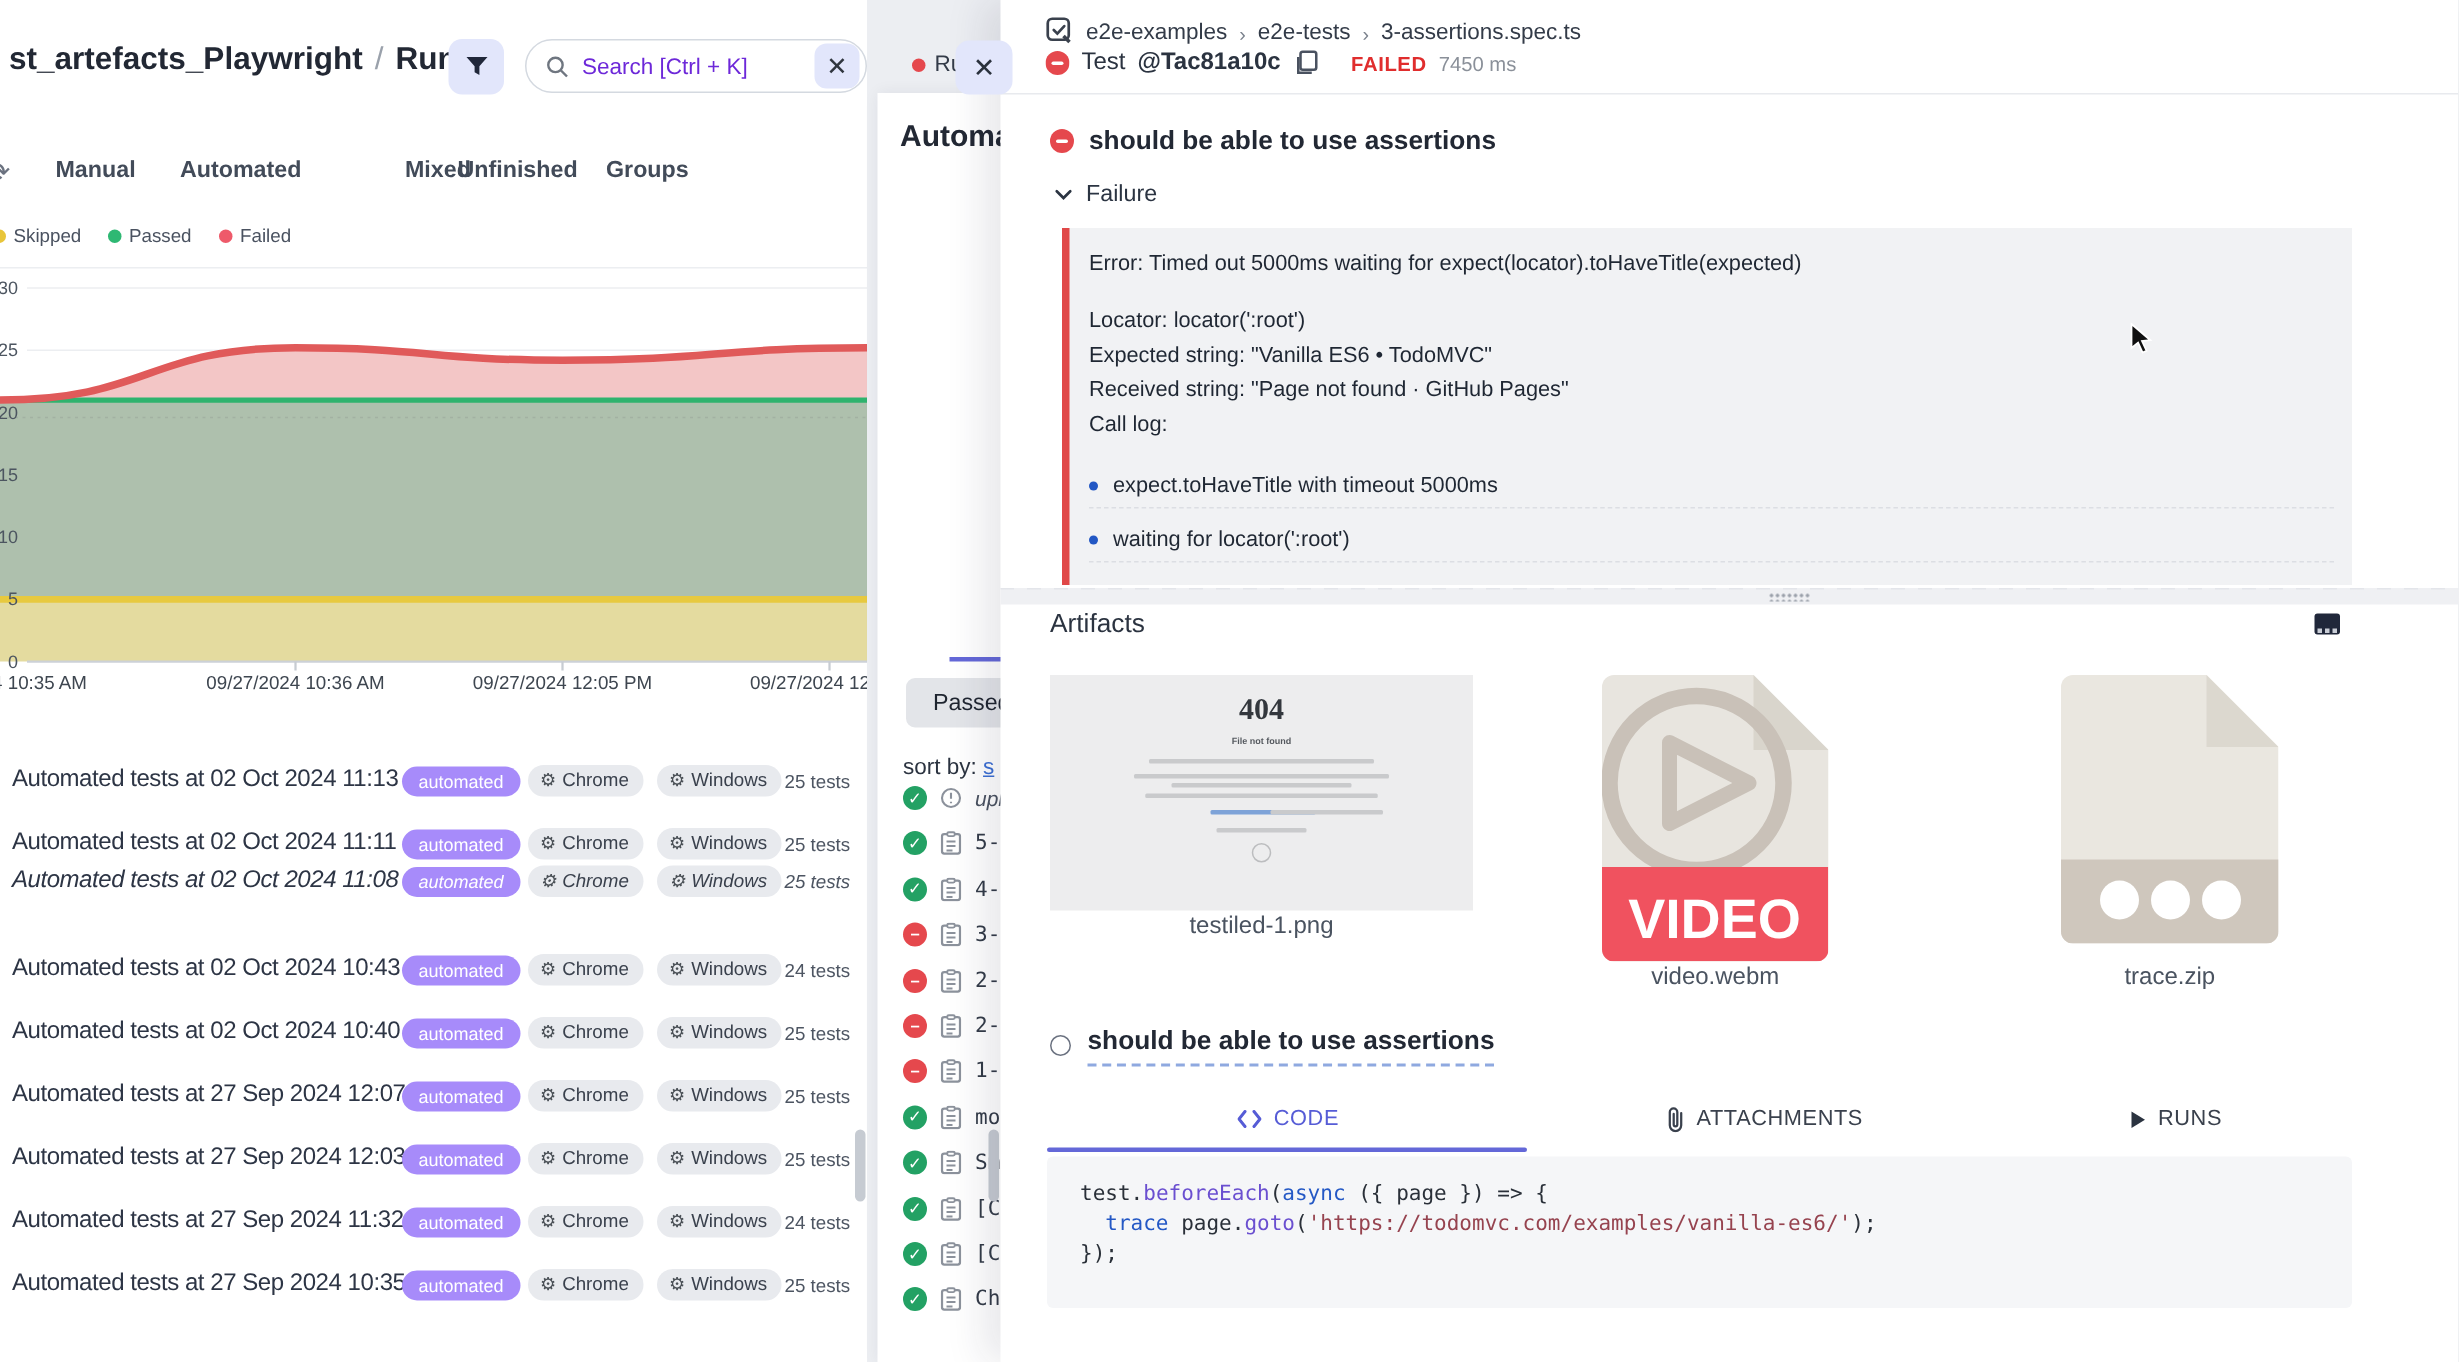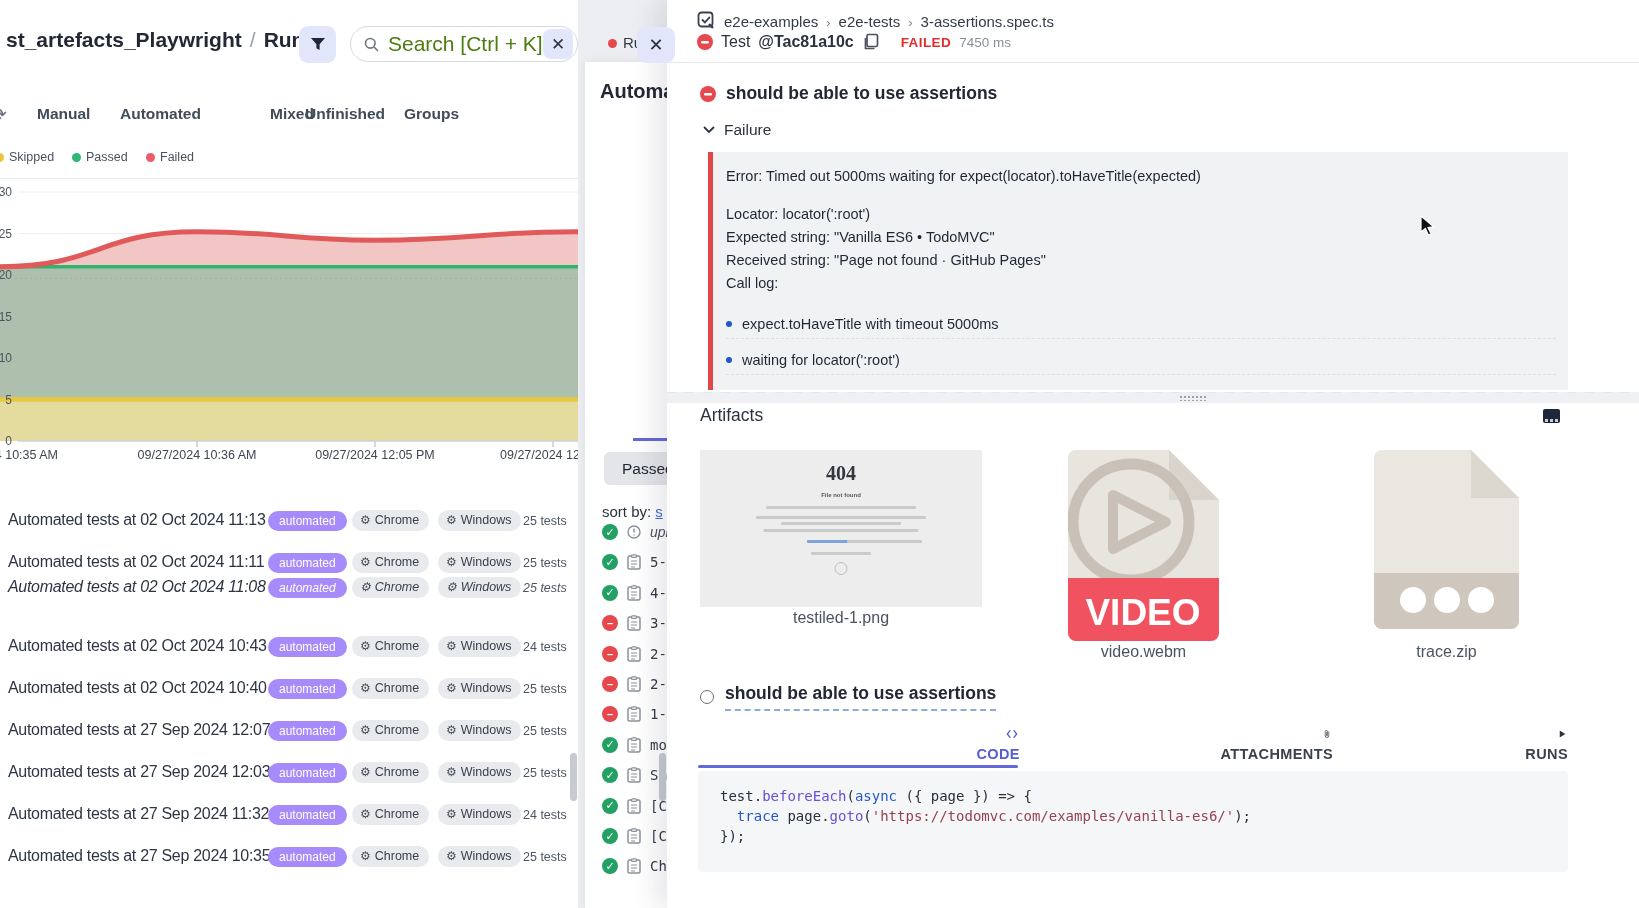--- a/index.html
+++ b/index.html
@@ -5,21 +5,21 @@
   html,body{margin:0;padding:0;background:#e9ebef;font-family:"Liberation Sans",sans-serif;}
   #app{position:relative;width:1639px;height:908px;background:#eceef2;overflow:hidden;color:#2b3340;}
   .abs{position:absolute;}
   .nowrap{white-space:nowrap;}
   
   #left-panel{position:absolute;left:0;top:0;width:578px;height:908px;background:#fff;overflow:hidden;}
   #lp-title{position:absolute;left:6px;top:28px;font-size:21px;font-weight:bold;color:#222834;white-space:nowrap;}
   #lp-title .sep{color:#9aa1ab;font-weight:normal;padding:0 8px;}
   #filter-btn{position:absolute;left:299px;top:26px;width:37px;height:37px;background:#e2e6fb;border-radius:9px;display:flex;align-items:center;justify-content:center;cursor:pointer;}
   #search-box{position:absolute;left:350px;top:26px;width:228px;height:36px;border:1px solid #d4d9e0;border-radius:19px;background:#fff;display:flex;align-items:center;box-sizing:border-box;padding-left:13px;}
-  #search-box .ph{color:#4d7c0f;font-size:21px;margin-left:9px;}
+  #search-box .ph{color:#6d28d9;font-size:15px;margin-left:9px;}
   #search-clear{position:absolute;left:543px;top:29px;width:30px;height:30px;background:#e2e6fb;border-radius:8px;display:flex;align-items:center;justify-content:center;font-size:17px;color:#30363f;cursor:pointer;}
   .lp-tab{position:absolute;top:105px;font-size:15.5px;font-weight:bold;color:#424b59;cursor:pointer;}
   #refresh-partial{position:absolute;left:-9px;top:103px;font-size:19px;color:#6b7280;}
   .legend-item{position:absolute;top:150px;font-size:12.5px;color:#4a5260;display:flex;align-items:center;gap:5px;}
   .legend-dot{width:9px;height:9px;border-radius:50%;display:inline-block;}
   #legend-border{position:absolute;left:0;top:178px;width:578px;height:1px;background:#eceef1;}
   
   .run-row{position:absolute;left:0;width:578px;height:42px;}
   .run-title{position:absolute;left:8px;top:10px;font-size:16px;color:#2d3545;white-space:nowrap;letter-spacing:-0.3px;}
   .run-badge{position:absolute;left:268px;top:10px;background:#a78bfa;color:#fff;font-size:12px;padding:3px 11px;border-radius:11px;}
@@ -68,21 +68,21 @@
   #gallery-icon i{position:absolute;bottom:1px;width:3px;height:3px;background:#c9cdd6;}
   .fig-caption{position:absolute;font-size:16px;color:#4a5360;text-align:center;white-space:nowrap;}
   #thumb-404{position:absolute;left:33px;top:450px;width:282px;height:157px;background:#ededee;cursor:pointer;}
   .t404-line{position:absolute;left:50%;transform:translateX(-50%);height:3px;background:#b9babc;border-radius:1px;}
   #t404-num{position:absolute;left:0;top:12px;width:100%;text-align:center;font-family:"Liberation Serif",serif;font-size:20px;font-weight:bold;color:#33373d;}
   #t404-sub{position:absolute;left:0;top:42px;width:100%;text-align:center;font-size:6px;font-weight:bold;color:#55595f;}
   #linked-title{position:absolute;left:33px;top:683px;display:flex;align-items:center;gap:11px;}
   #linked-title .circ{width:12px;height:12px;border:1.6px solid #6b7280;border-radius:50%;flex:none;}
   #linked-title .t{font-size:17.5px;font-weight:bold;color:#222834;border-bottom:2px dashed #8fa9e0;padding-bottom:5px;cursor:pointer;}
   #rp-tabs{position:absolute;left:31px;top:730px;width:870px;height:32px;display:flex;}
-  .rp-tab{display:flex;align-items:flex-end;justify-content:center;gap:8px;font-size:14.5px;font-weight:bold;letter-spacing:.4px;color:#3a414d;cursor:pointer;flex-direction:column;}
+  .rp-tab{display:flex;align-items:center;justify-content:center;gap:8px;font-size:14.5px;font-weight:normal;letter-spacing:.4px;color:#3a414d;cursor:pointer;}
   .rp-tab.active{color:#565cd6;}
   #tab-underline{position:absolute;left:31px;top:765px;width:320px;height:3px;background:#6468d8;border-radius:2px;}
   #code-block{position:absolute;left:31px;top:771px;width:870px;height:101px;background:#f5f6f8;border-radius:4px;box-sizing:border-box;padding:15px 0 0 22px;overflow:hidden;}
   .code-line{font-family:"DejaVu Sans Mono",monospace;font-size:14px;line-height:20px;white-space:pre;}
   .tok-d{color:#2a3039;} .tok-k{color:#2458c5;} .tok-f{color:#6a4fd0;} .tok-s{color:#96434f;}
   #cursor{position:absolute;left:1420px;top:215px;z-index:9;}
   svg{display:block;}
 </style>
 </head>
 <body>

